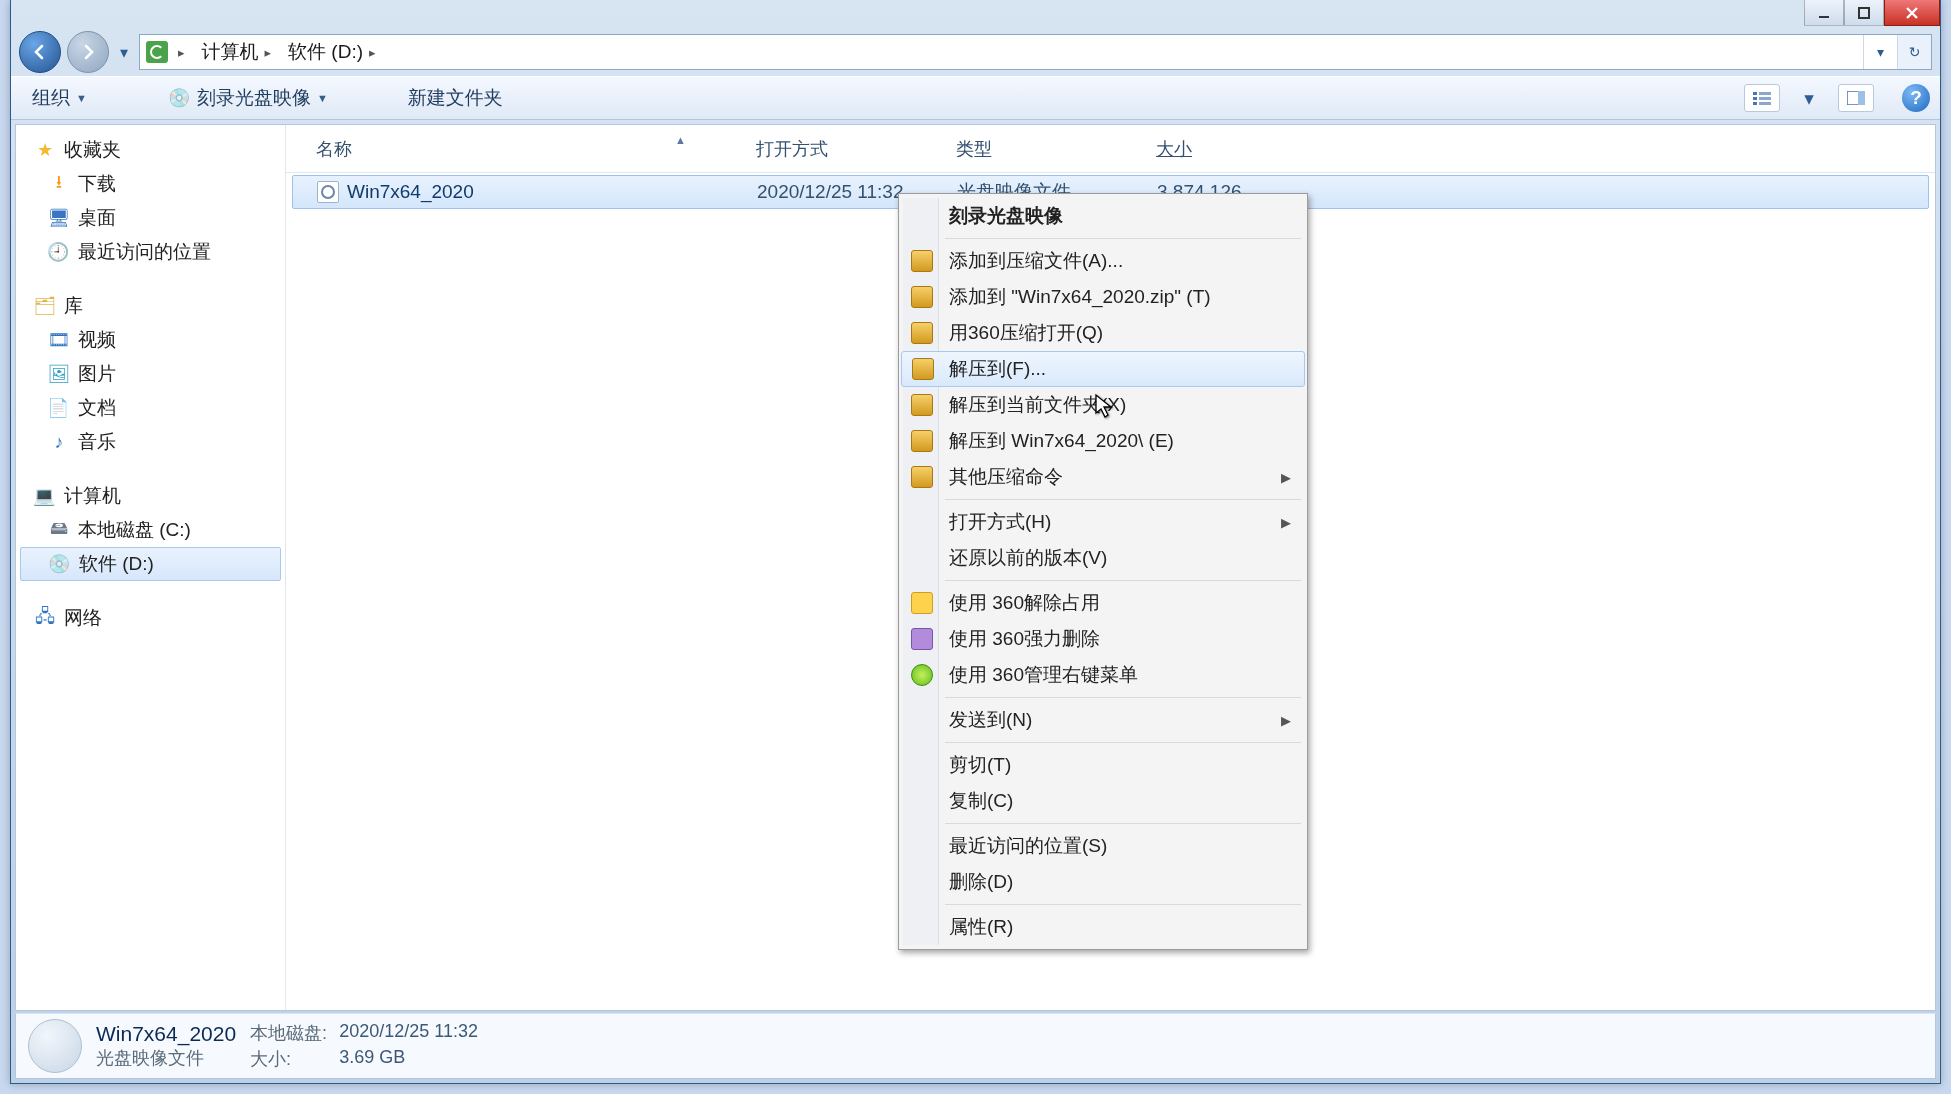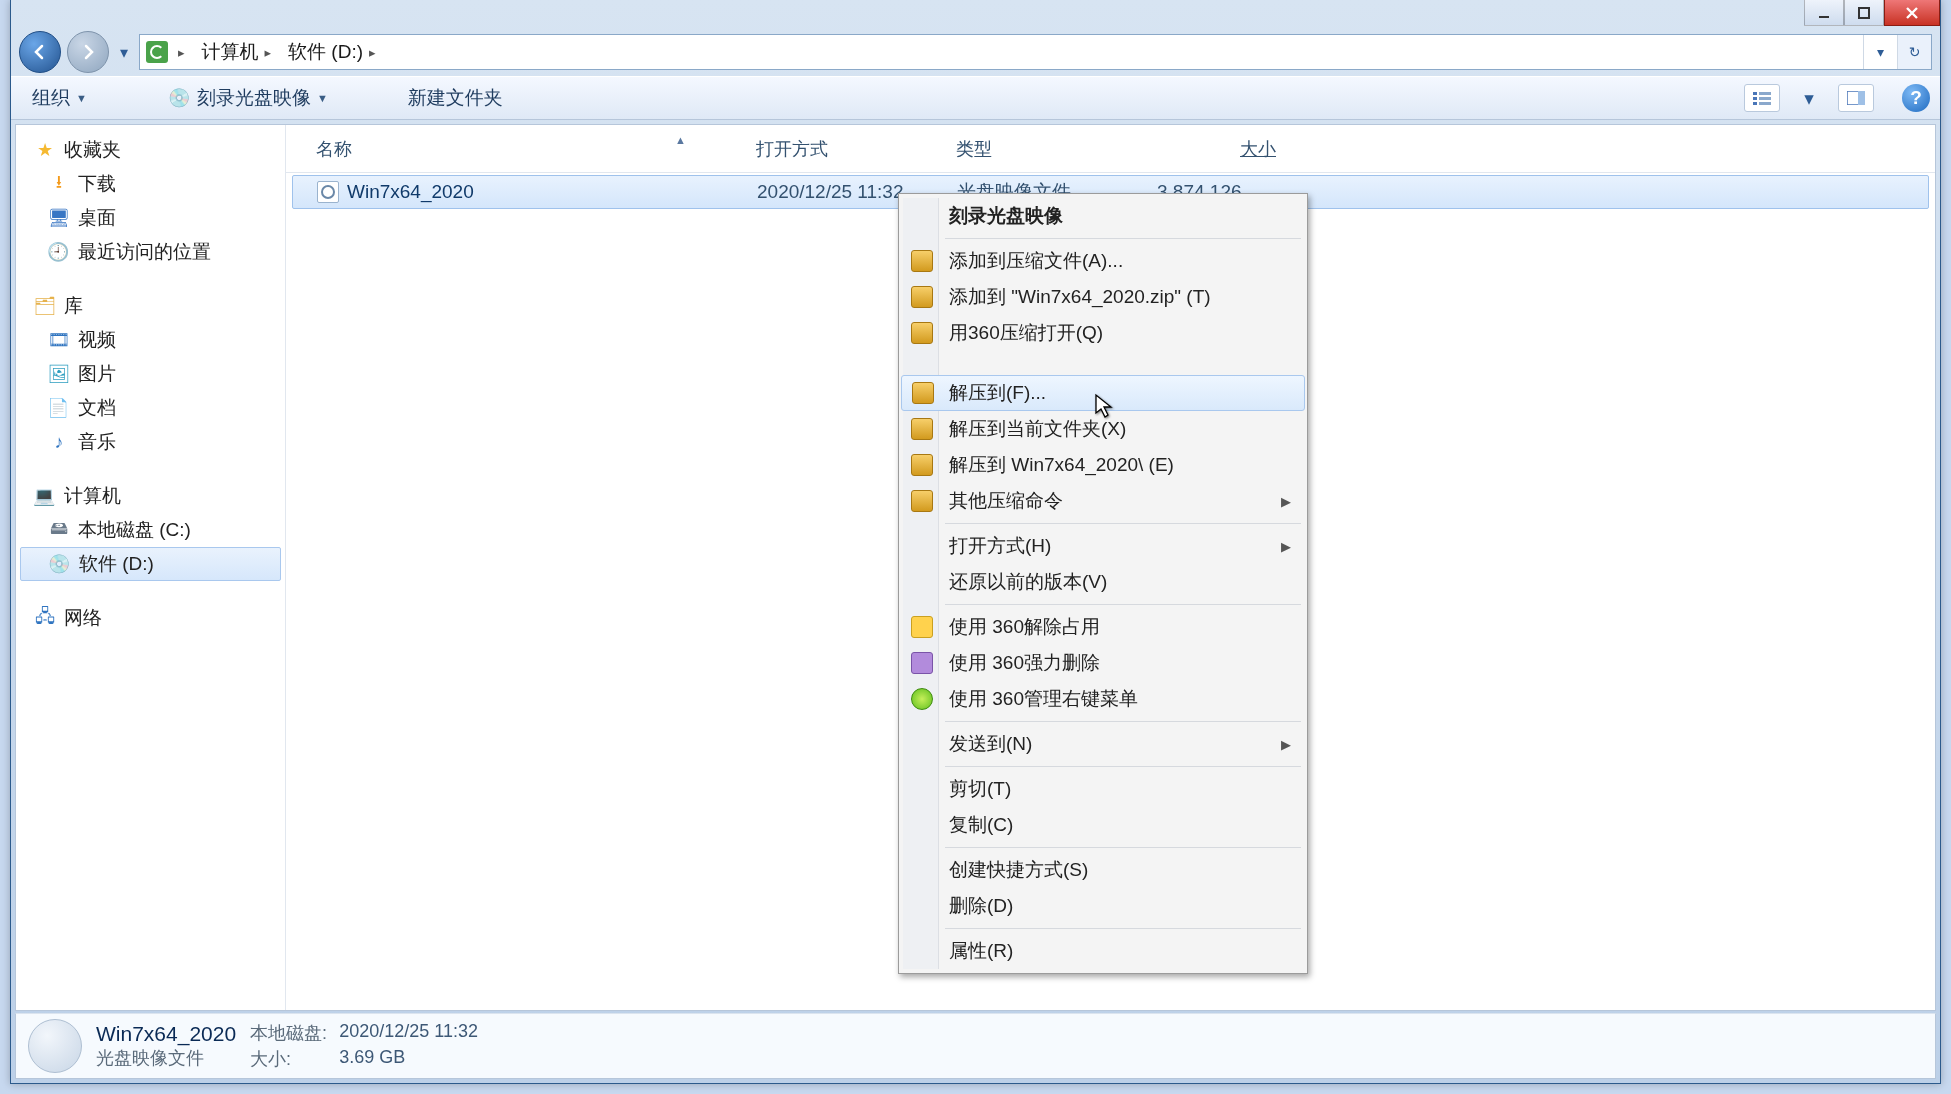--- a/index.html
+++ b/index.html
@@ -68,39 +68,39 @@
 .ticon.hdd{ color:#6a7a8a;}
 .ticon.cd{ color:#4aa24a;}
 .ticon.net{ color:#2f74c0;}
 
 .content { flex:1; position:relative; }
 .cols { height:48px; border-bottom:1px solid #e1e7ef; display:flex; align-items:center; font-size:18px; color:#33516f; padding-left:20px;}
 .col { padding:0 10px;}
 .col.name{ width:440px; position:relative;}
 .col.date{ width:200px;}
 .col.type{ width:200px;}
-.col.size{ width:140px; text-align:right;text-decoration:underline;}
+.col.size{ width:140px; text-align:left;text-decoration:underline;}
 .col .sort { position:absolute; right:60px; top:-3px; font-size:11px; color:#5a78a0;}
 
 .row { display:flex; align-items:center; font-size:19px; height:34px; padding-left:20px; }
 .row.sel { background: linear-gradient(#e8f2fe,#d4e6fb); border:1px solid #9fc2ec; border-radius:2px; margin:2px 6px 0 6px; padding-left:14px;}
 .row .c{ padding:0 10px;}
 .row .c.name{ width:440px; display:flex; align-items:center; gap:8px; color:#103a6a;}
 .row .c.date{ width:200px; color:#33516f;}
 .row .c.type{ width:200px; color:#33516f;}
 .row .c.size{ width:140px; color:#33516f;}
 .fico { width:22px; height:22px; background:#fff; border:1px solid #9ab3ce; border-radius:2px; display:flex; align-items:center; justify-content:center; font-size:13px;}
 .fico::after{content:""; width:10px; height:10px; border:2px solid #6a88a8; border-radius:50%;}
 
 
 .ctx { position:absolute; left:612px; top:68px; width:410px; background:#f4f4f4; border:1px solid #9b9b9b; box-shadow:2px 3px 6px rgba(0,0,0,.35); padding:4px 2px; font-size:19px;}
 .ctx .strip{ position:absolute; left:4px; top:4px; bottom:4px; width:36px; background:#eef0f3; border-right:1px solid #dcdfe4;}
 .ctx-item { position:relative; padding:5px 14px 5px 48px; color:#222; display:flex; align-items:center;}
 .ctx-item.bold{ font-weight:bold;}
-.ctx-item.hov { background: linear-gradient(#eef6ff,#d9e9fb); border:1px solid #a9c8ee; border-radius:3px; padding:4px 13px 4px 47px;margin-top:24px;}
+.ctx-item.hov { background: linear-gradient(#eef6ff,#d9e9fb); border:1px solid #a9c8ee; border-radius:3px; padding:4px 13px 4px 47px;}
 .ctx-item .sub { margin-left:auto; color:#555; font-size:13px;}
 .ctx-sep { height:1px; margin:4px 4px 4px 44px; background:#d6d9de;}
 .cicon{ position:absolute; left:10px; width:22px; height:22px; border-radius:3px;}
 .cicon.zip{ background:linear-gradient(#f7cf6a,#d29a1e); border:1px solid #a87812;}
 .cicon.y{ background:#ffd24d; border:1px solid #caa020;}
 .cicon.p{ background:#b28bdc; border:1px solid #7a54a8;}
 .cicon.g{ background:radial-gradient(circle,#c6ef5a,#5fbf1e); border:1px solid #3e8c0f; border-radius:50%;}
 
 
 .cursor{ position:absolute; left:808px; top:268px; width:20px; height:26px; pointer-events:none;}
@@ -345,21 +345,21 @@
           </div>
         <div class="ctx-sep"></div>
         <div class="ctx-item">
             <span>发送到(N)</span>
             <span class="sub">▶</span>
           </div>
         <div class="ctx-sep"></div>
         <div class="ctx-item">剪切(T)</div>
         <div class="ctx-item">复制(C)</div>
         <div class="ctx-sep"></div>
-        <div class="ctx-item">创建快捷方式(S)</div>
+        <div class="ctx-item">最近访问的位置(S)</div>
         <div class="ctx-item">删除(D)</div>
         <div class="ctx-sep"></div>
         <div class="ctx-item">属性(R)</div>
       </div>
 
       <div class="cursor"><svg viewBox="0 0 20 26">
             <path d="M2 2 L2 20 L7 16 L11 24 L14 22 L10 14 L17 14 Z" fill="#fff" stroke="#000" stroke-width="1.3"></path>
           </svg></div>
     </div>
   </div>

